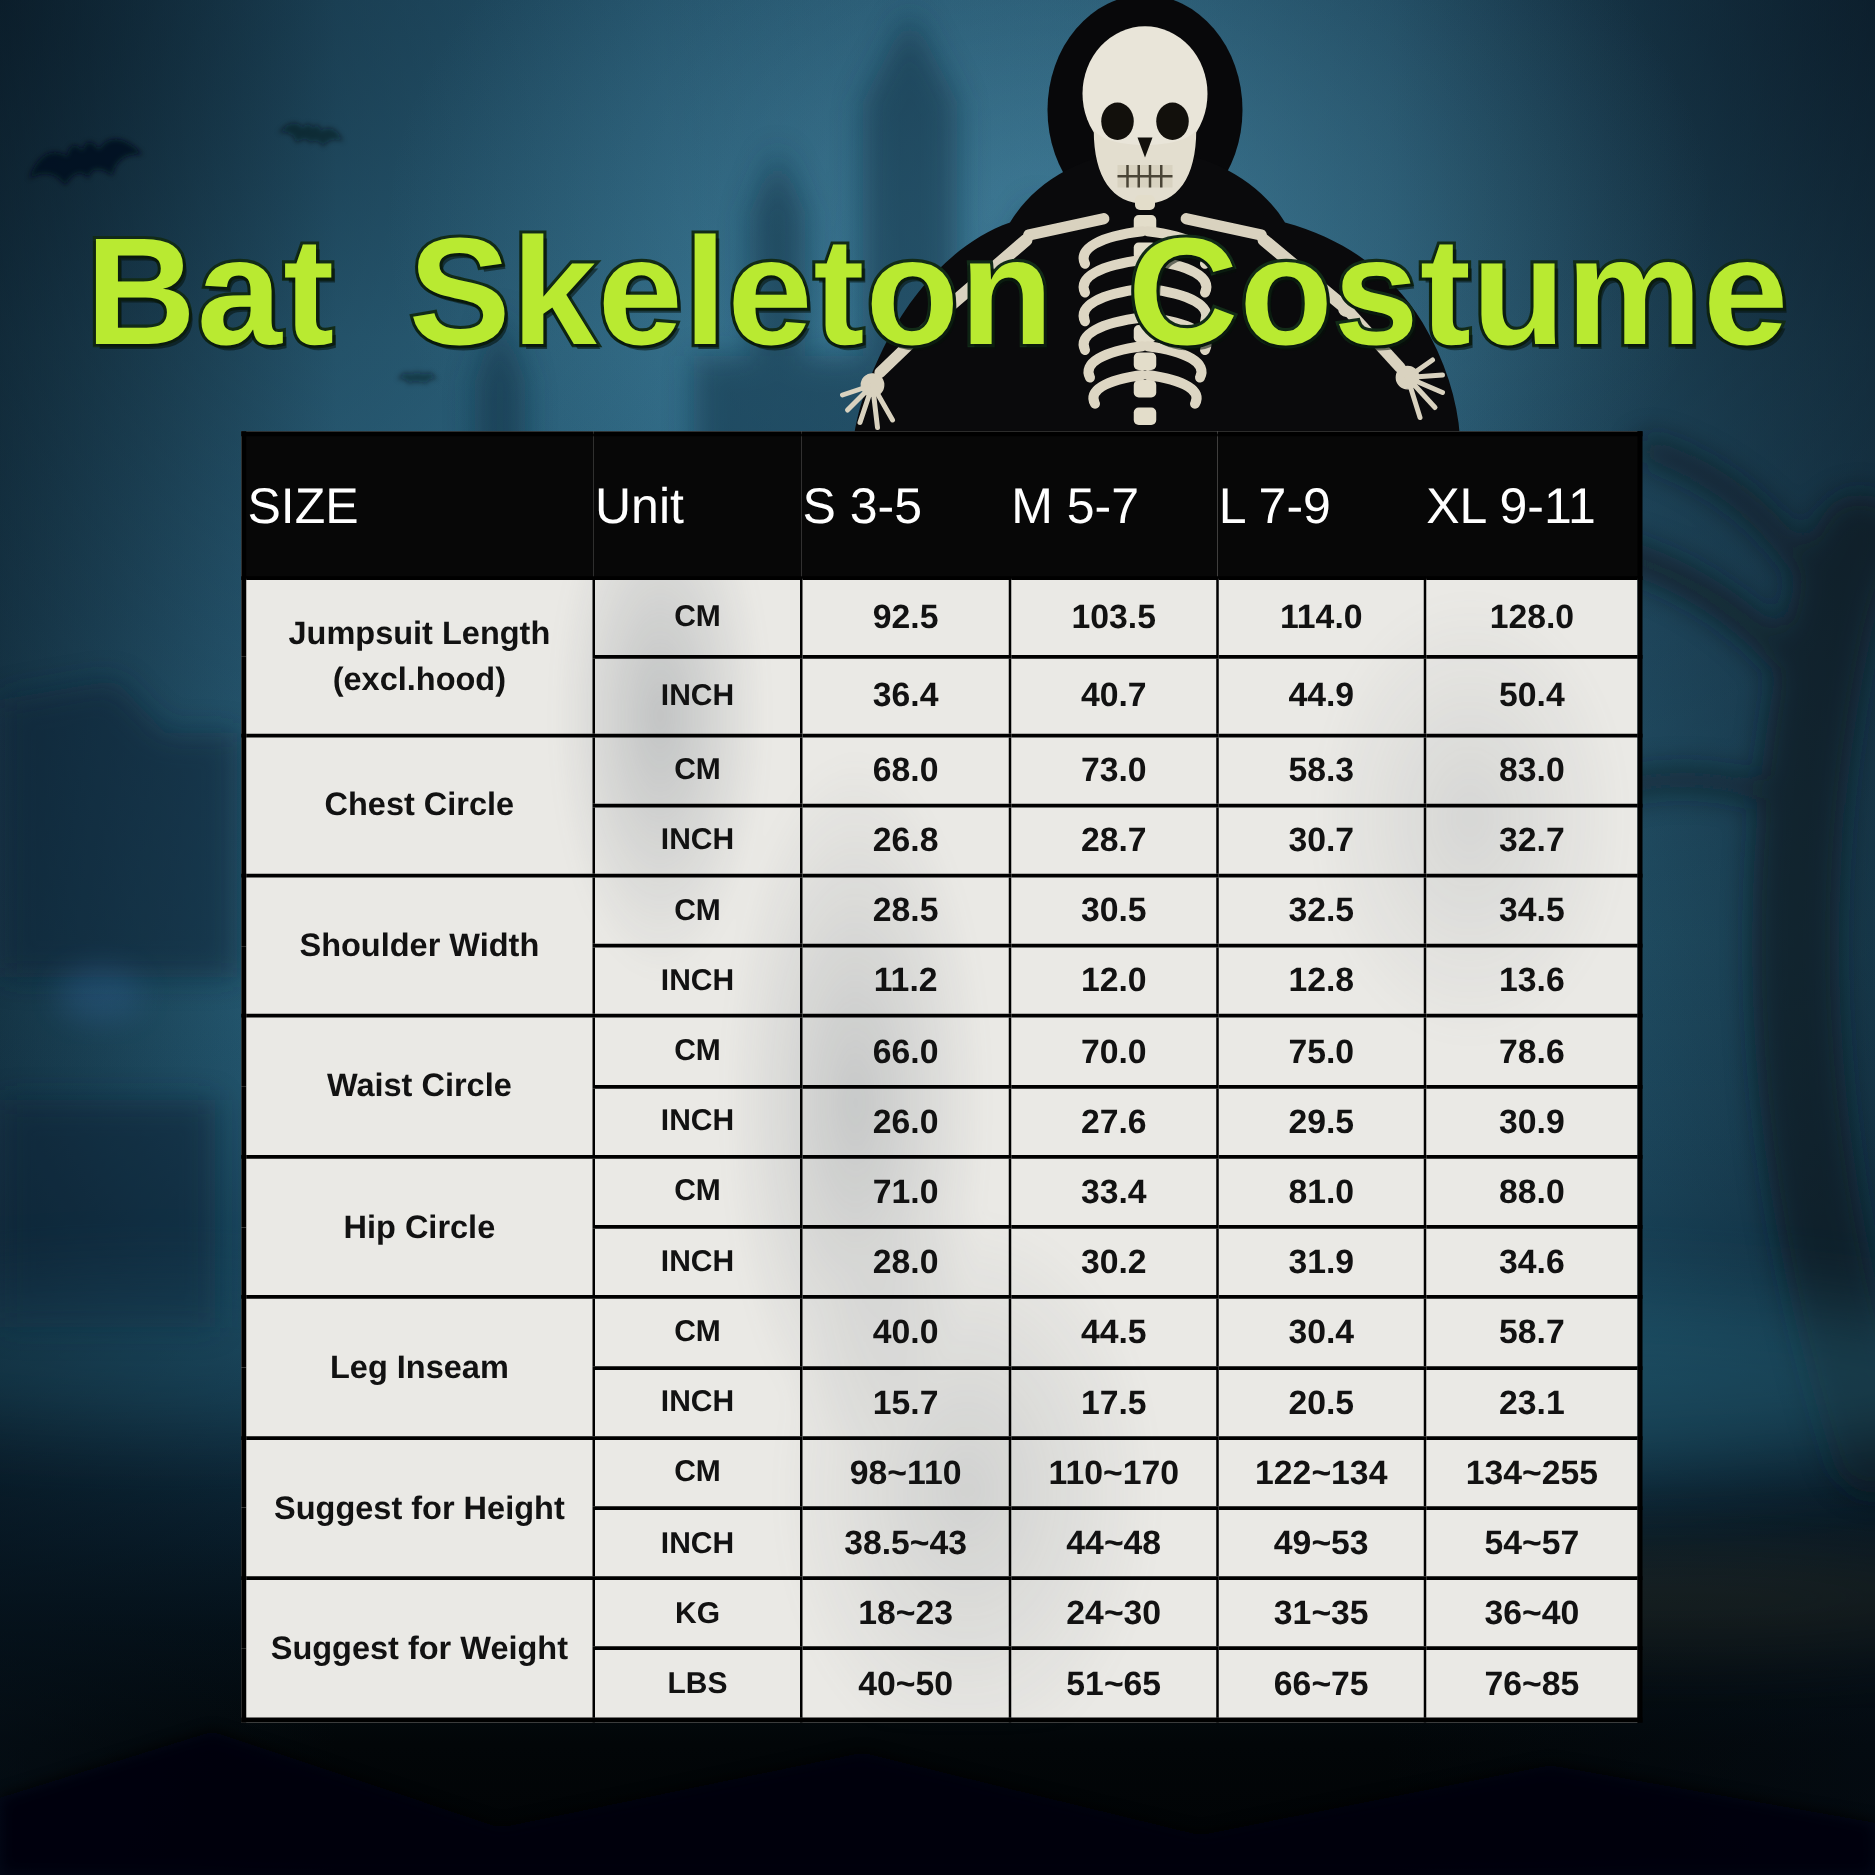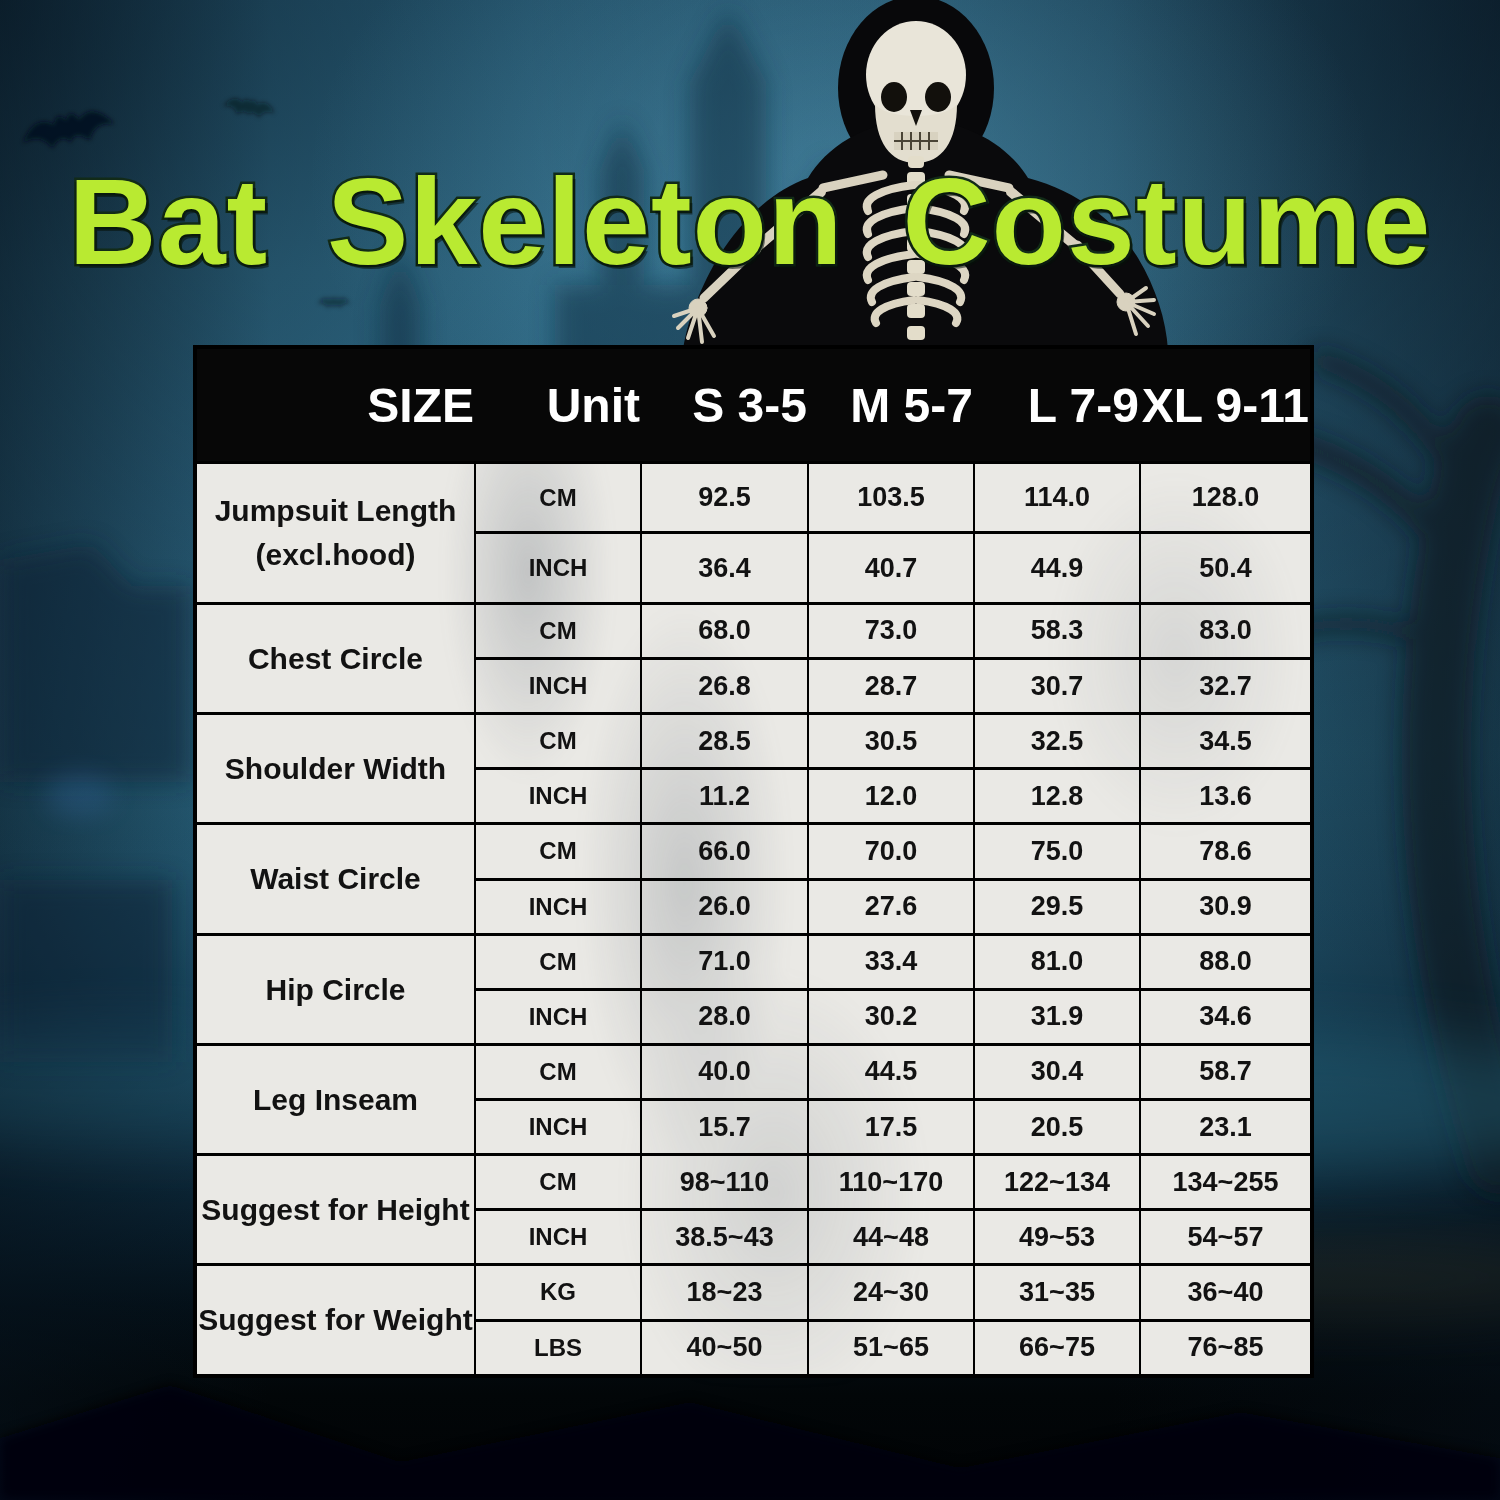--- a/index.html
+++ b/index.html
@@ -9,21 +9,21 @@
     background:
       radial-gradient(ellipse 760px 520px at 56% 12%, rgba(96,166,196,.38), transparent 70%),
       radial-gradient(ellipse at 0% 0%, rgba(4,14,24,.62), transparent 42%),
       radial-gradient(ellipse at 100% 0%, rgba(4,12,22,.58), transparent 46%),
       linear-gradient(90deg, rgba(6,18,28,.55) 0%, rgba(6,18,28,0) 18%, rgba(6,18,28,0) 74%, rgba(6,16,26,.5) 100%),
       linear-gradient(180deg,#2b6480 0%,#357795 18%,#337392 34%,#2c6a85 50%,#245a74 60%,#1b4a62 68%,#133549 75%,#0a2130 81%,#041018 87%,#020608 93%,#010305 100%);
   }
   .scene{position:absolute;inset:0;z-index:0;}
   .skeleton{position:absolute;left:628px;top:0;z-index:1;}
   .title{
-    position:absolute;left:0;right:0;top:140px;margin:6px;z-index:3;
+    position:absolute;left:0;right:0;top:140px;margin:17px;z-index:3;
     text-align:center;font-size:122px;font-weight:bold;line-height:1.25;
     letter-spacing:1px;word-spacing:24px;
     color:var(--title-green,#b9ea31);
     -webkit-text-stroke:5px #122b18;paint-order:stroke fill;
     text-shadow:3px 4px 0 rgba(6,16,10,.55), -2px 2px 0 rgba(6,16,10,.35);
   }
   .size-table{
     position:absolute;left:193px;top:345px;width:1117px;height:1033px;z-index:2;
     background:var(--table-bg,#eae9e5);
   }
@@ -36,28 +36,28 @@
       radial-gradient(ellipse 180px 260px at 88% 30%, rgba(98,108,118,.14), transparent 70%);
     filter:blur(7px);
   }
   table.grid{
     position:relative;border-collapse:collapse;table-layout:fixed;
     width:1117px;height:1033px;border:4px solid #000;
   }
   table.grid thead th{
     border:0;background:var(--header-bg,#070707);
     color:var(--header-text,#ffffff);
-    font-size:48px;font-weight:bold;height:110px;text-align:right;vertical-align:middle;
+    font-size:40px;font-weight:normal;height:110px;text-align:left;vertical-align:middle;
   }
   table.grid td{
     border:2px solid #000;border-top-width:3px;border-bottom-width:3px;
     background:transparent;color:var(--cell-text,#121212);
     text-align:center;vertical-align:middle;font-weight:bold;
   }
-  td.label-cell{font-size:30px;white-space:pre-line;line-height:1.45;}
+  td.label-cell{font-size:26px;white-space:pre-line;line-height:1.45;}
   td.unit-cell{font-size:24px;}
   td.value-cell{font-size:27px;}
 </style>
 </head>
 <body>
 
 <div class="stage">
 
   <svg class="scene" width="1500" height="1500" viewBox="0 0 1500 1500" aria-hidden="true">
     <defs>

